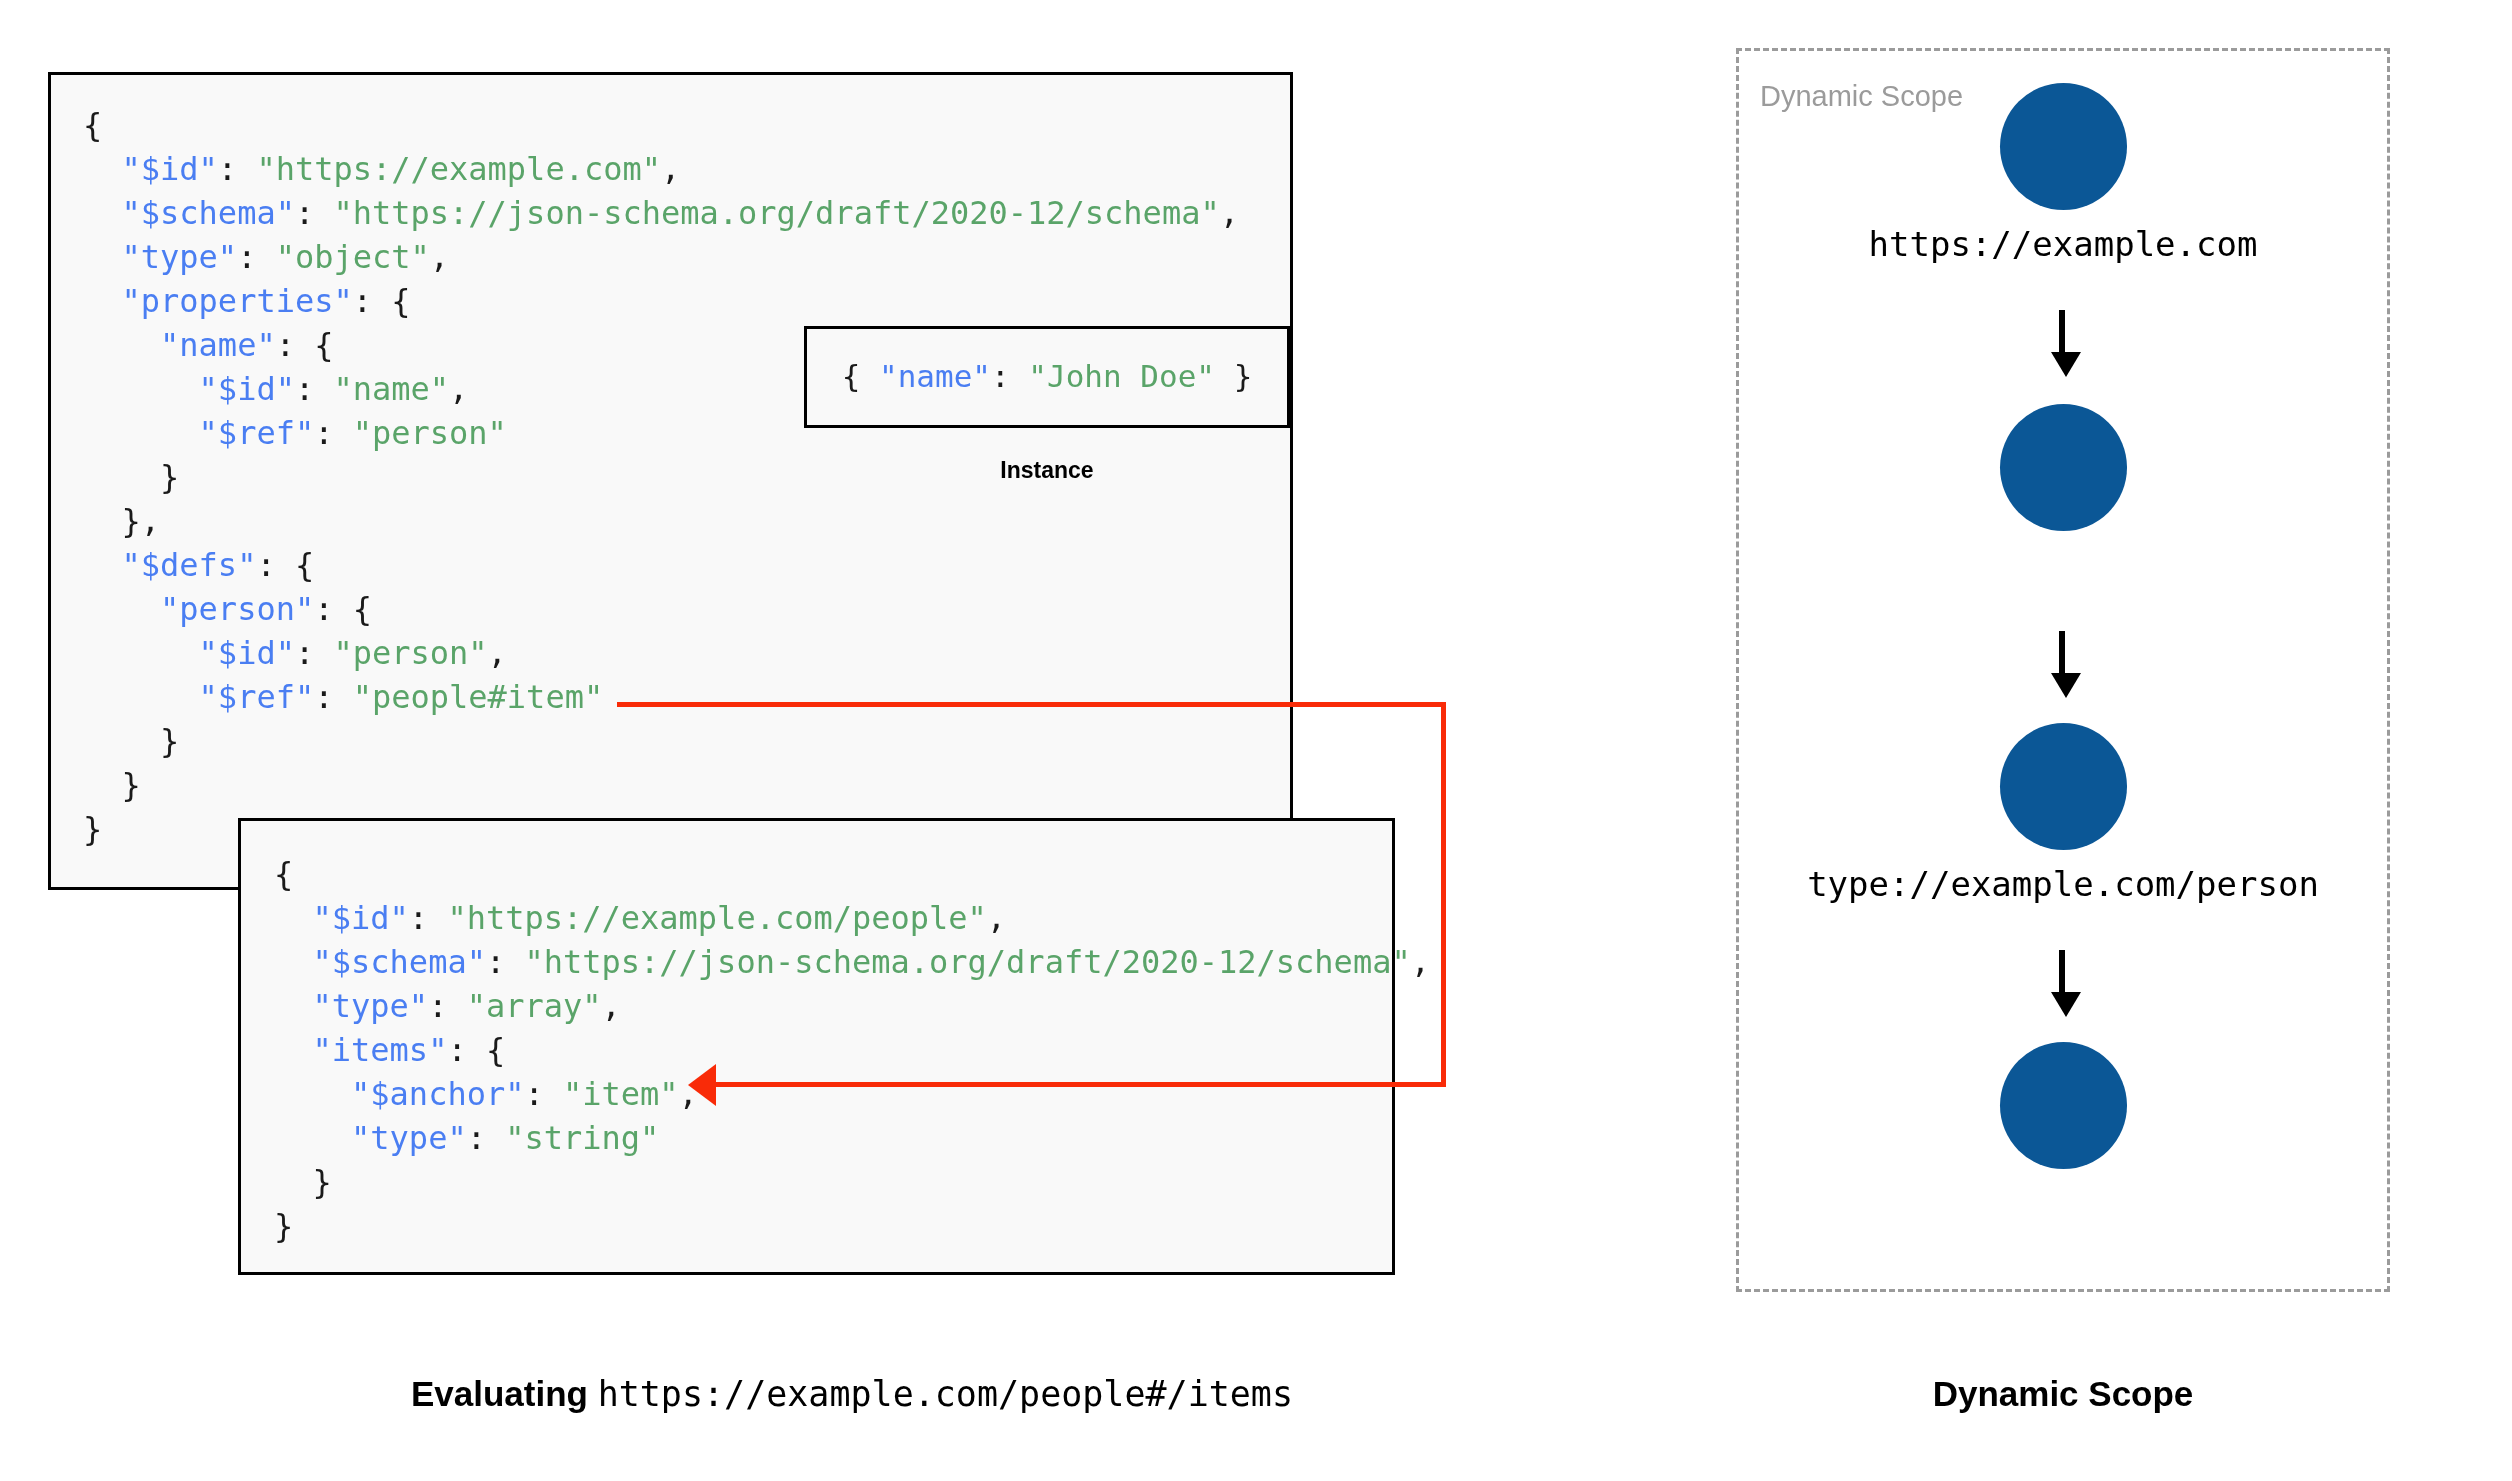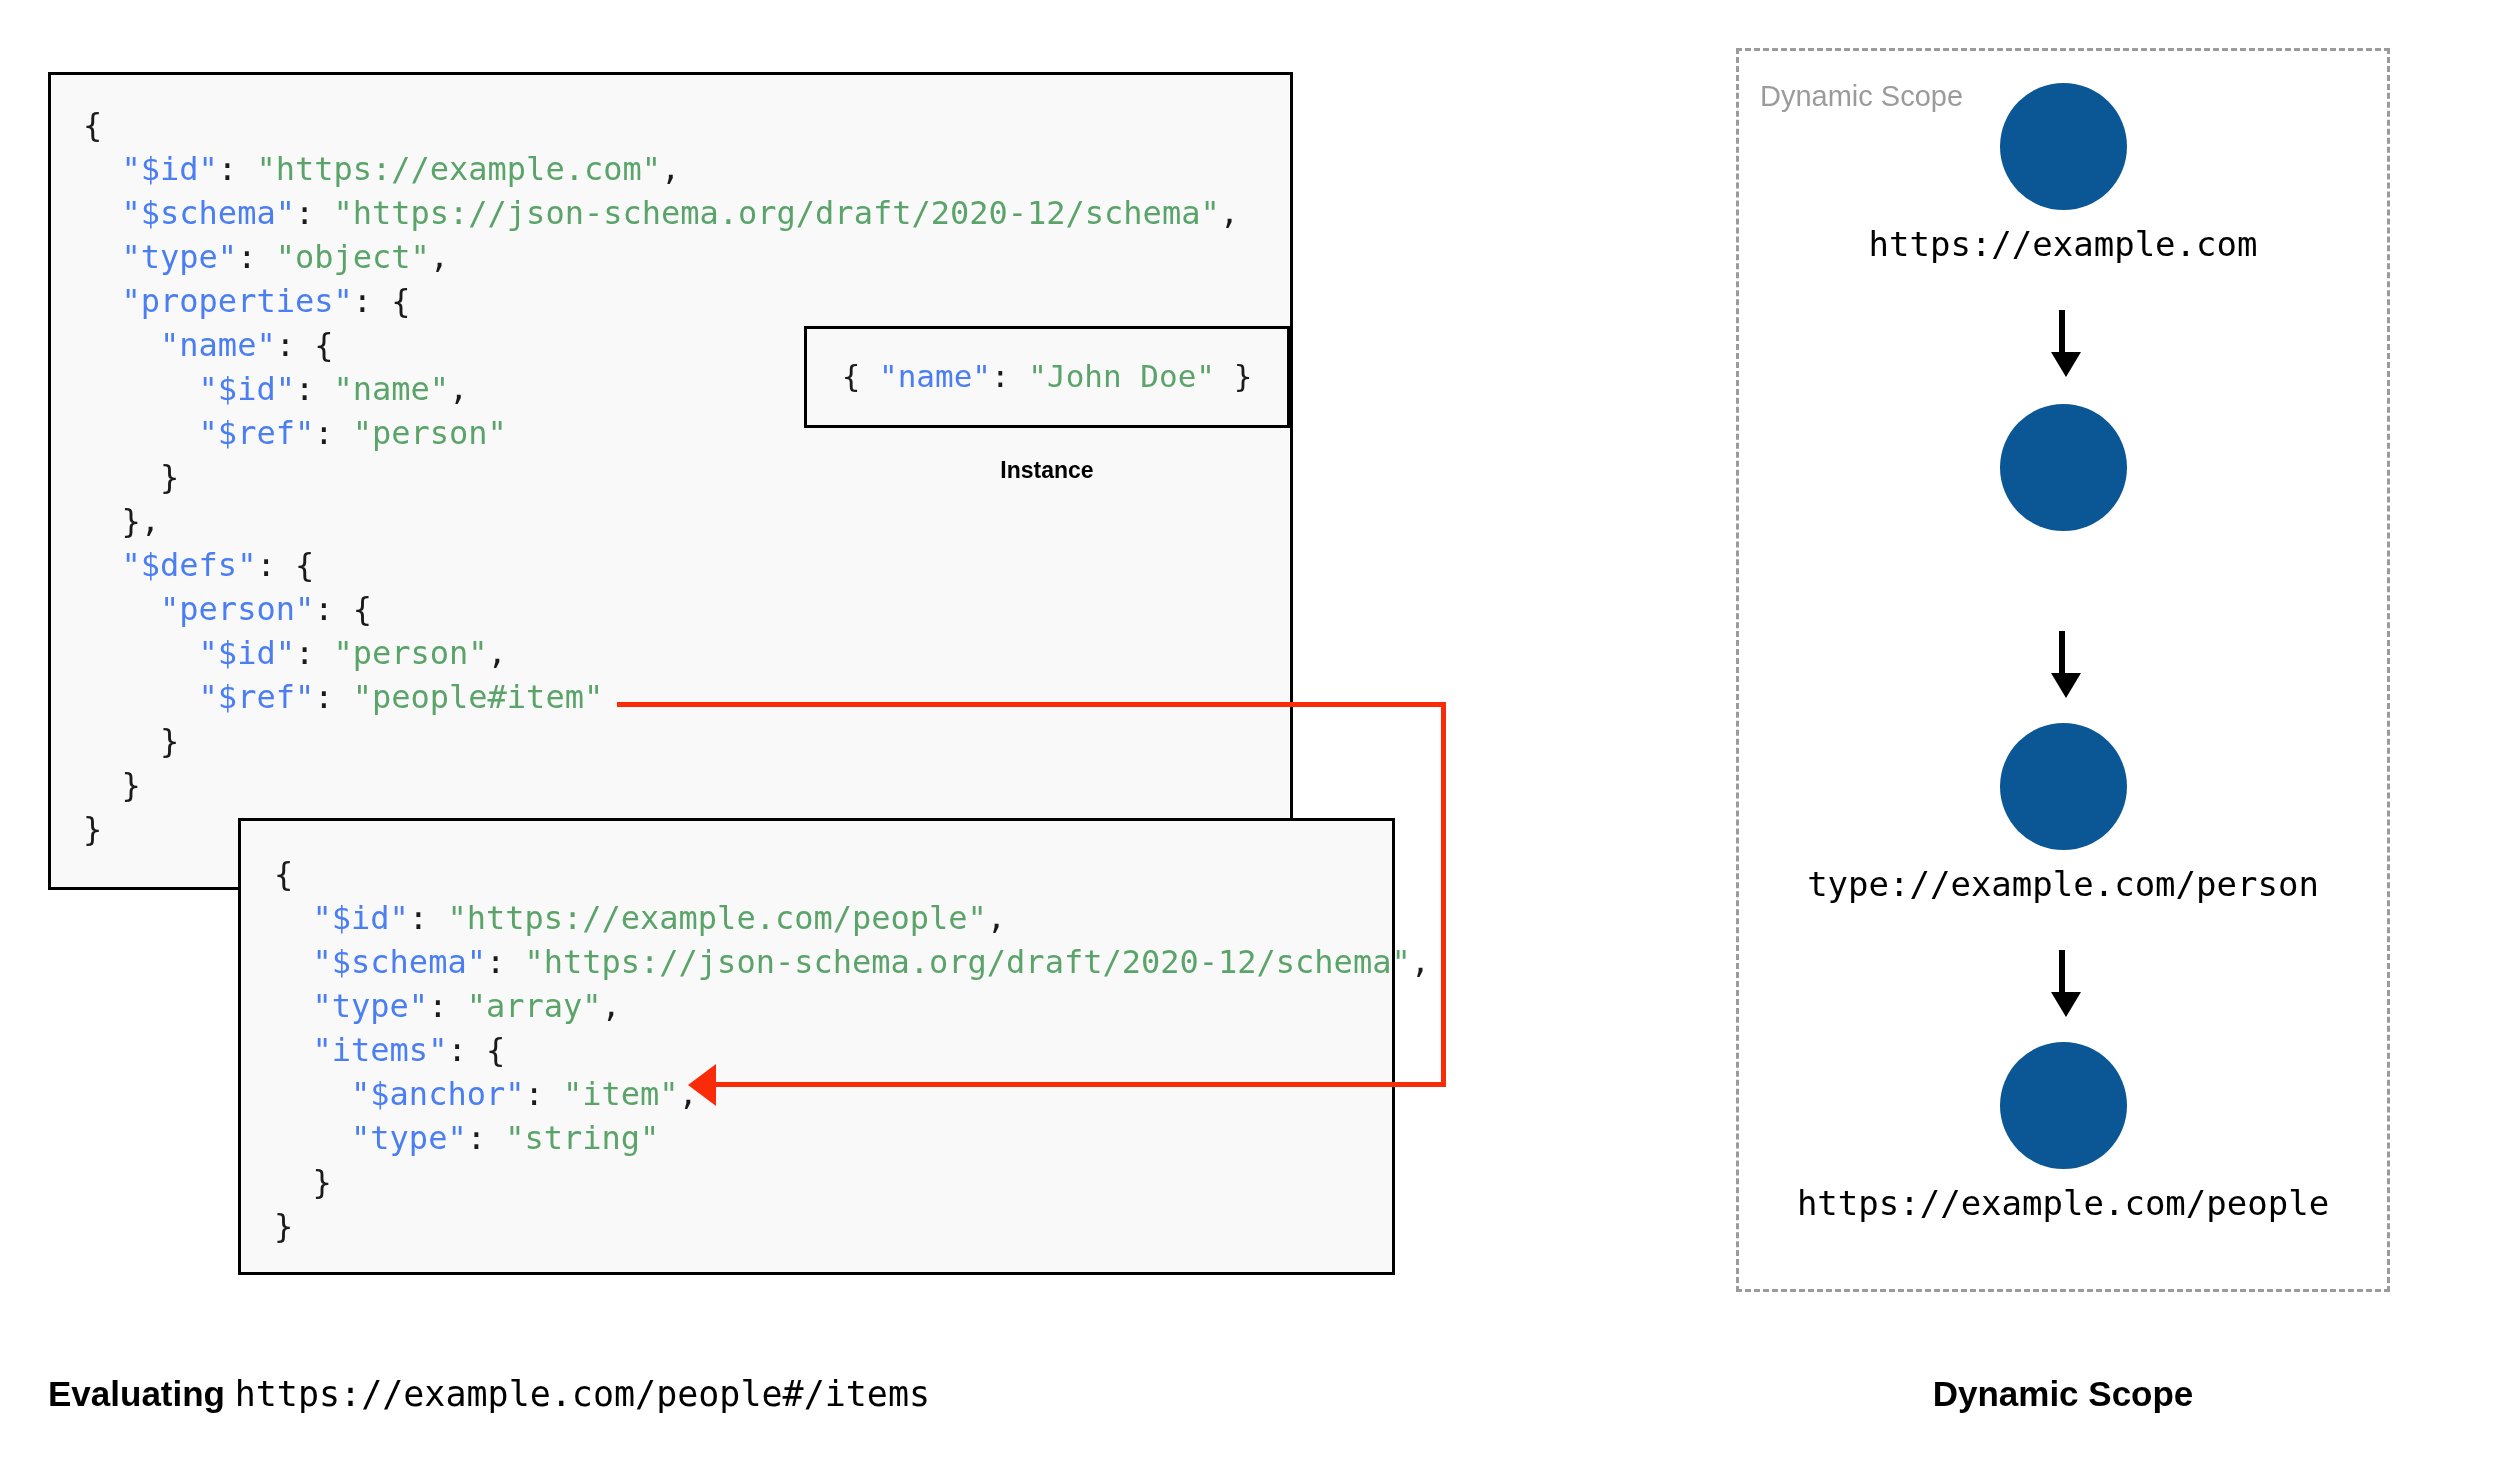--- a/index.html
+++ b/index.html
@@ -60,21 +60,21 @@
     position:absolute;left:688px;top:1064px;
     width:0;height:0;
     border-top:21px solid transparent;
     border-bottom:21px solid transparent;
     border-right:28px solid #f92b08;
   }
 
   
   #left-caption{
     position:absolute;left:48px;top:1374px;width:1245px;
-    text-align:left;font-size:35px;color:#000;white-space:nowrap;
+    text-align:right;font-size:35px;color:#000;white-space:nowrap;
   }
   #left-caption .b{font-weight:bold;font-family:"Liberation Sans",sans-serif;}
   #left-caption .mono{font-family:"DejaVu Sans Mono","Liberation Mono",monospace;}
 
   #right-caption{
     position:absolute;left:1736px;top:1374px;width:654px;
     text-align:center;font-weight:bold;font-size:35px;color:#000;
   }
 
   
@@ -182,17 +182,16 @@
   <span class="dot"></span>
   <span class="lbl">type://example.com/person</span>
 </div>
 <div class="arrow-down" style="top:950px;">
   <span class="stem"></span>
   <span class="head"></span>
 </div>
 
 <div class="node" style="top:1042px;">
   <span class="dot"></span>
-  <span class="lbl">https://example.com/people</span>
 </div>
 
 <div id="right-caption">Dynamic Scope</div>
 
 
 </body></html>

